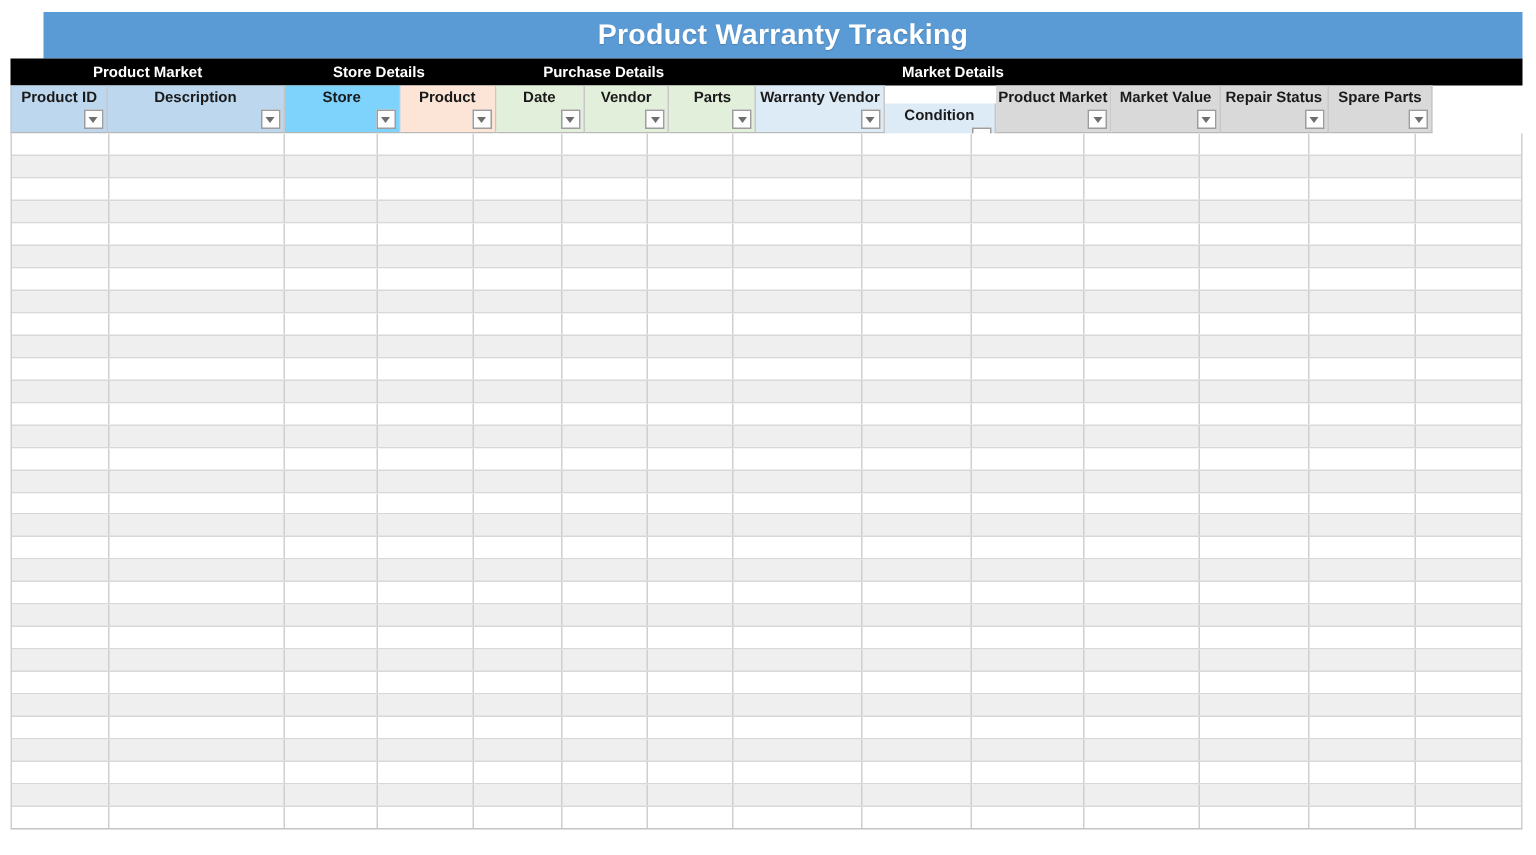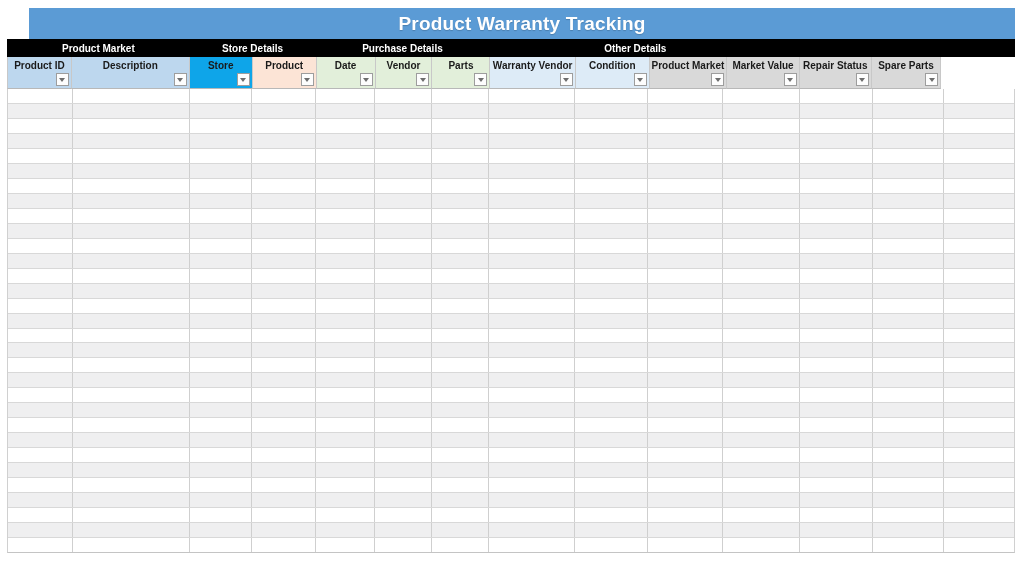--- a/index.html
+++ b/index.html
@@ -156,38 +156,38 @@
       <div class="group-cell" style="width: 182.737px;">
         <span>Product Market</span>
       </div>
       <div class="group-cell" style="width: 125.754px;">
         <span>Store Details</span>
       </div>
       <div class="group-cell" style="width: 173.895px;">
         <span>Purchase Details</span>
       </div>
       <div class="group-cell" style="width: 291.789px;">
-        <span>Other Details</span>
+        <span>Market Details</span>
       </div>
     </div>
 
   <div class="col-head-row" id="col-head-row">
       <div class="col-head" style="width: 64.8421px; background: rgb(189, 215, 238);">
         <span class="col-head-label">Product ID</span>
         <div class="filter-btn">
           <span class="caret"></span>
         </div>
       </div>
       <div class="col-head" style="width: 117.895px; background: rgb(189, 215, 238);">
         <span class="col-head-label">Description</span>
         <div class="filter-btn">
           <span class="caret"></span>
         </div>
       </div>
-      <div class="col-head" style="width: 63px; background: #0ea5e9; text-align: center;">
+      <div class="col-head" style="width: 77px; background: #7dd3fc; text-align: center;">
         <span class="col-head-label">Store</span>
         <div class="filter-btn">
           <span class="caret"></span>
         </div>
       </div>
       <div class="col-head" style="width: 63.8596px; background: rgb(252, 228, 214);">
         <span class="col-head-label">Product</span>
         <div class="filter-btn">
           <span class="caret"></span>
         </div>
@@ -209,21 +209,21 @@
         <div class="filter-btn">
           <span class="caret"></span>
         </div>
       </div>
       <div class="col-head" style="width: 85.4737px; background: rgb(221, 235, 247);">
         <span class="col-head-label">Warranty Vendor</span>
         <div class="filter-btn">
           <span class="caret"></span>
         </div>
       </div>
-      <div class="col-head" style="width: 73.6842px; background: rgb(221, 235, 247);">
+      <div class="col-head" style="width: 73.6842px; background: rgb(221, 235, 247); margin-top: 12px;">
         <span class="col-head-label">Condition</span>
         <div class="filter-btn">
           <span class="caret"></span>
         </div>
       </div>
       <div class="col-head" style="width: 77.614px; background: rgb(217, 217, 217);">
         <span class="col-head-label">Product Market</span>
         <div class="filter-btn">
           <span class="caret"></span>
         </div>

